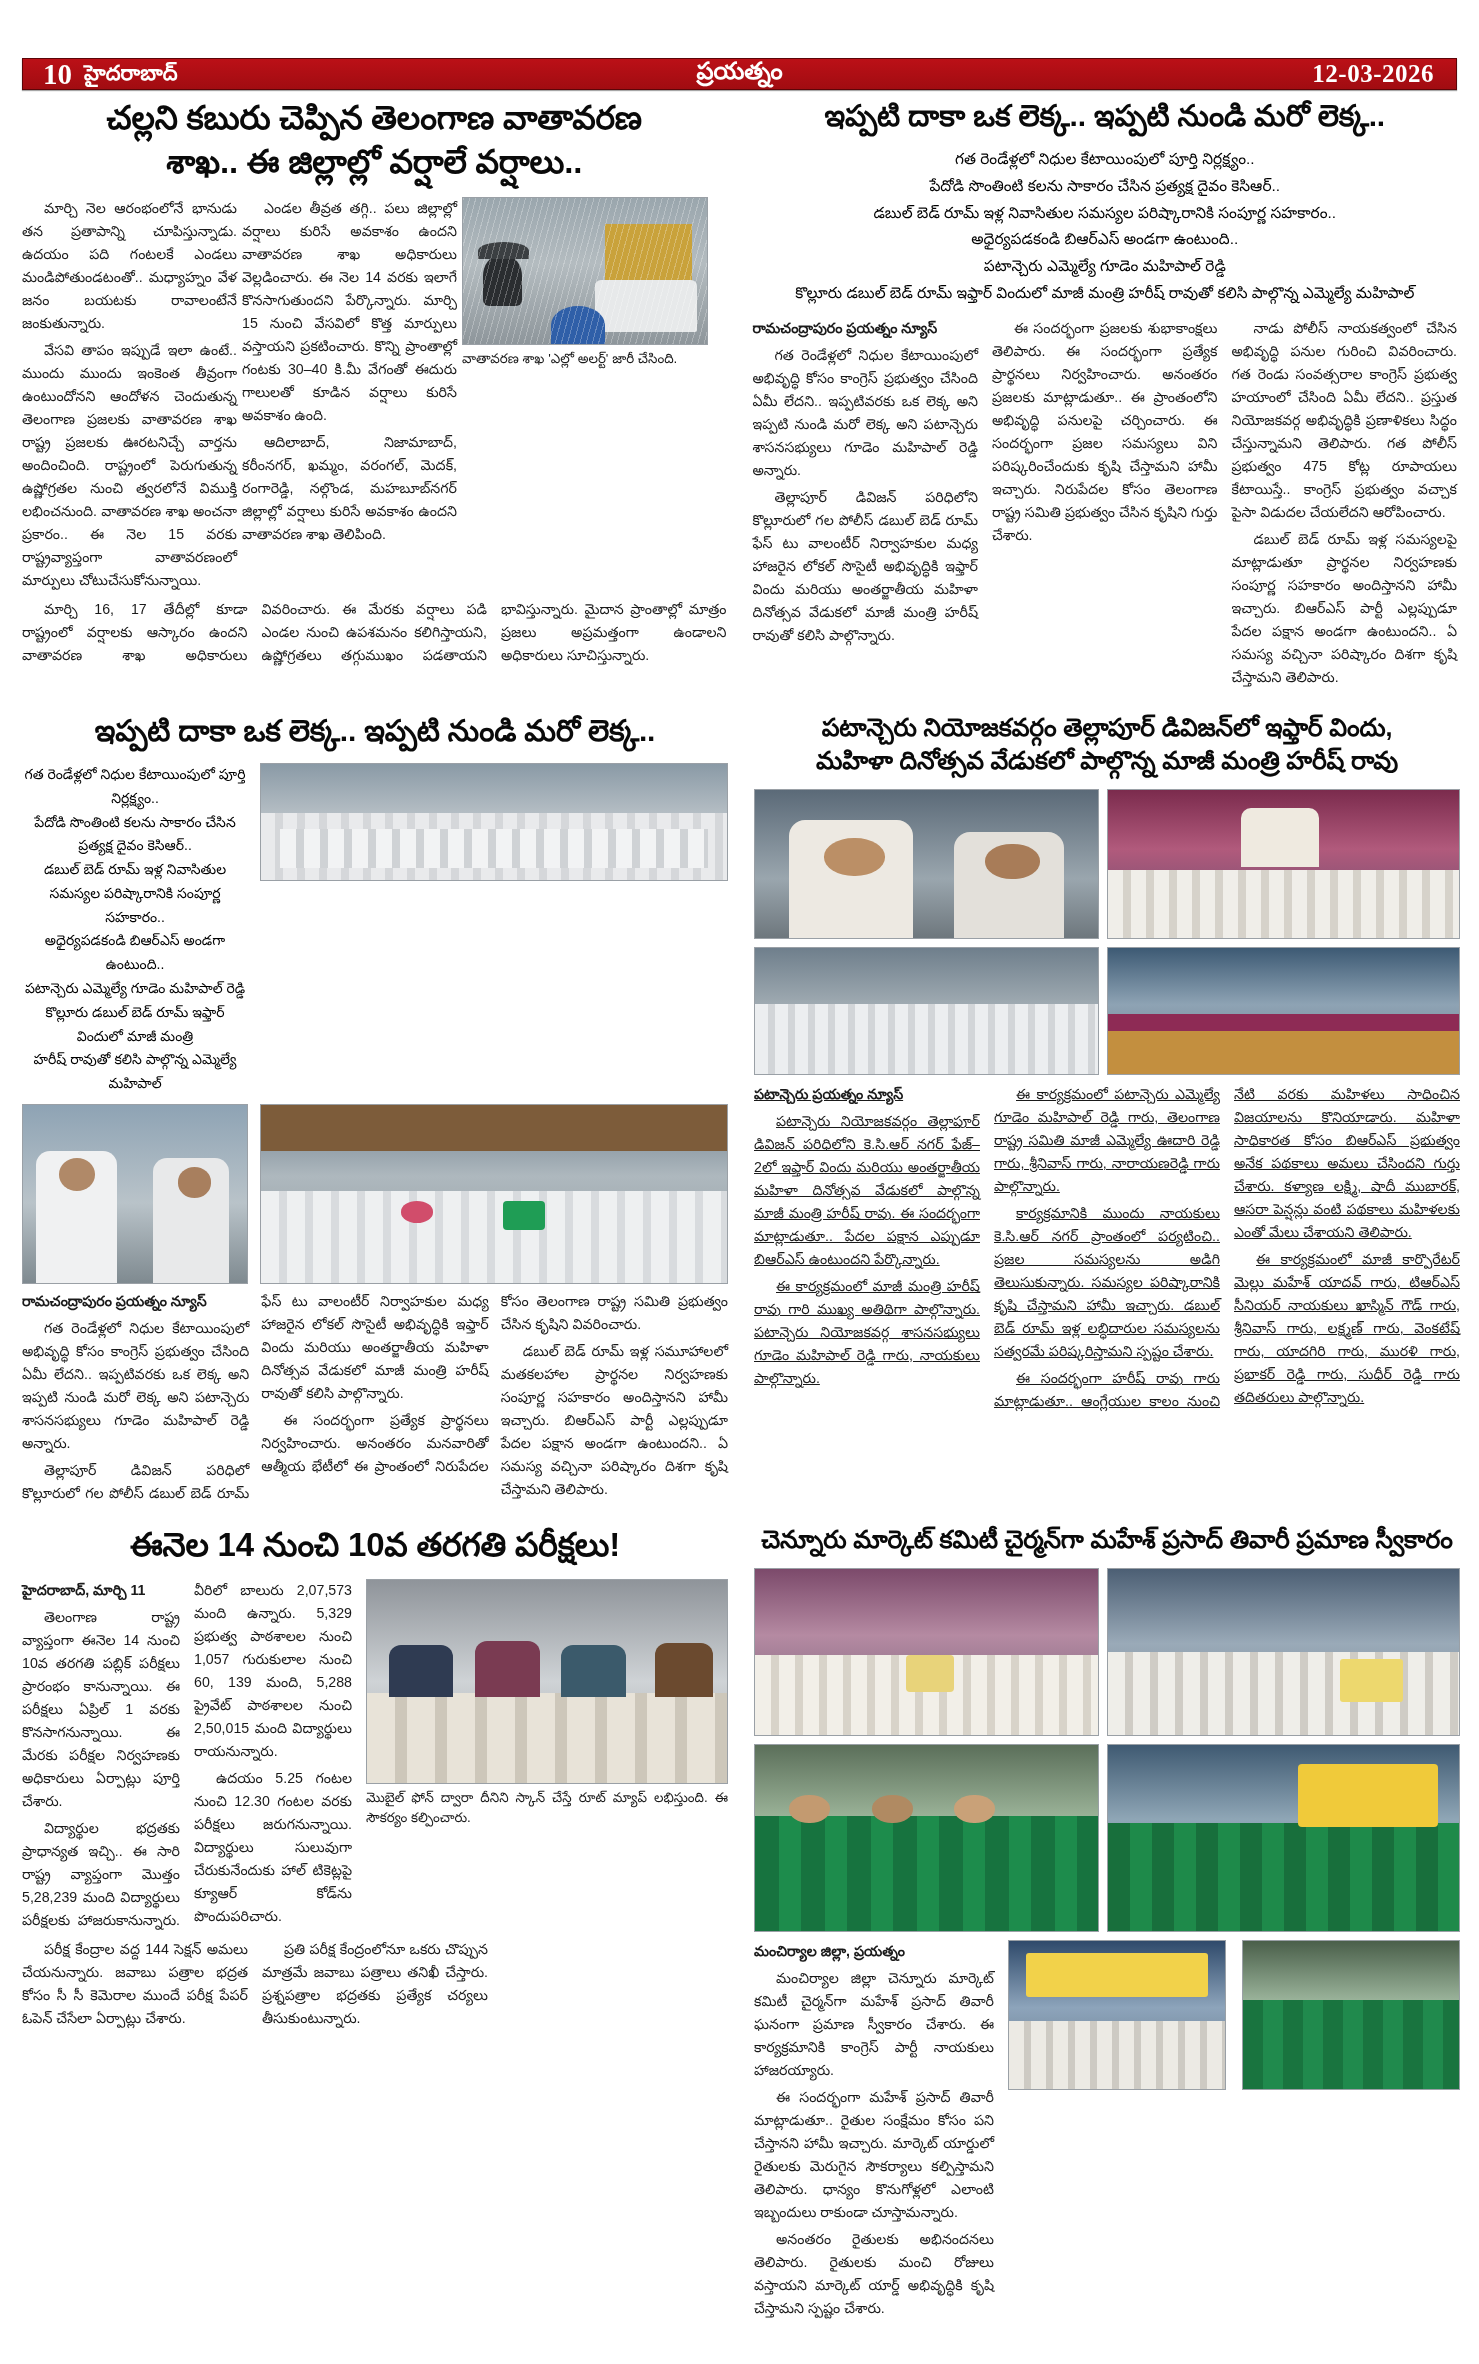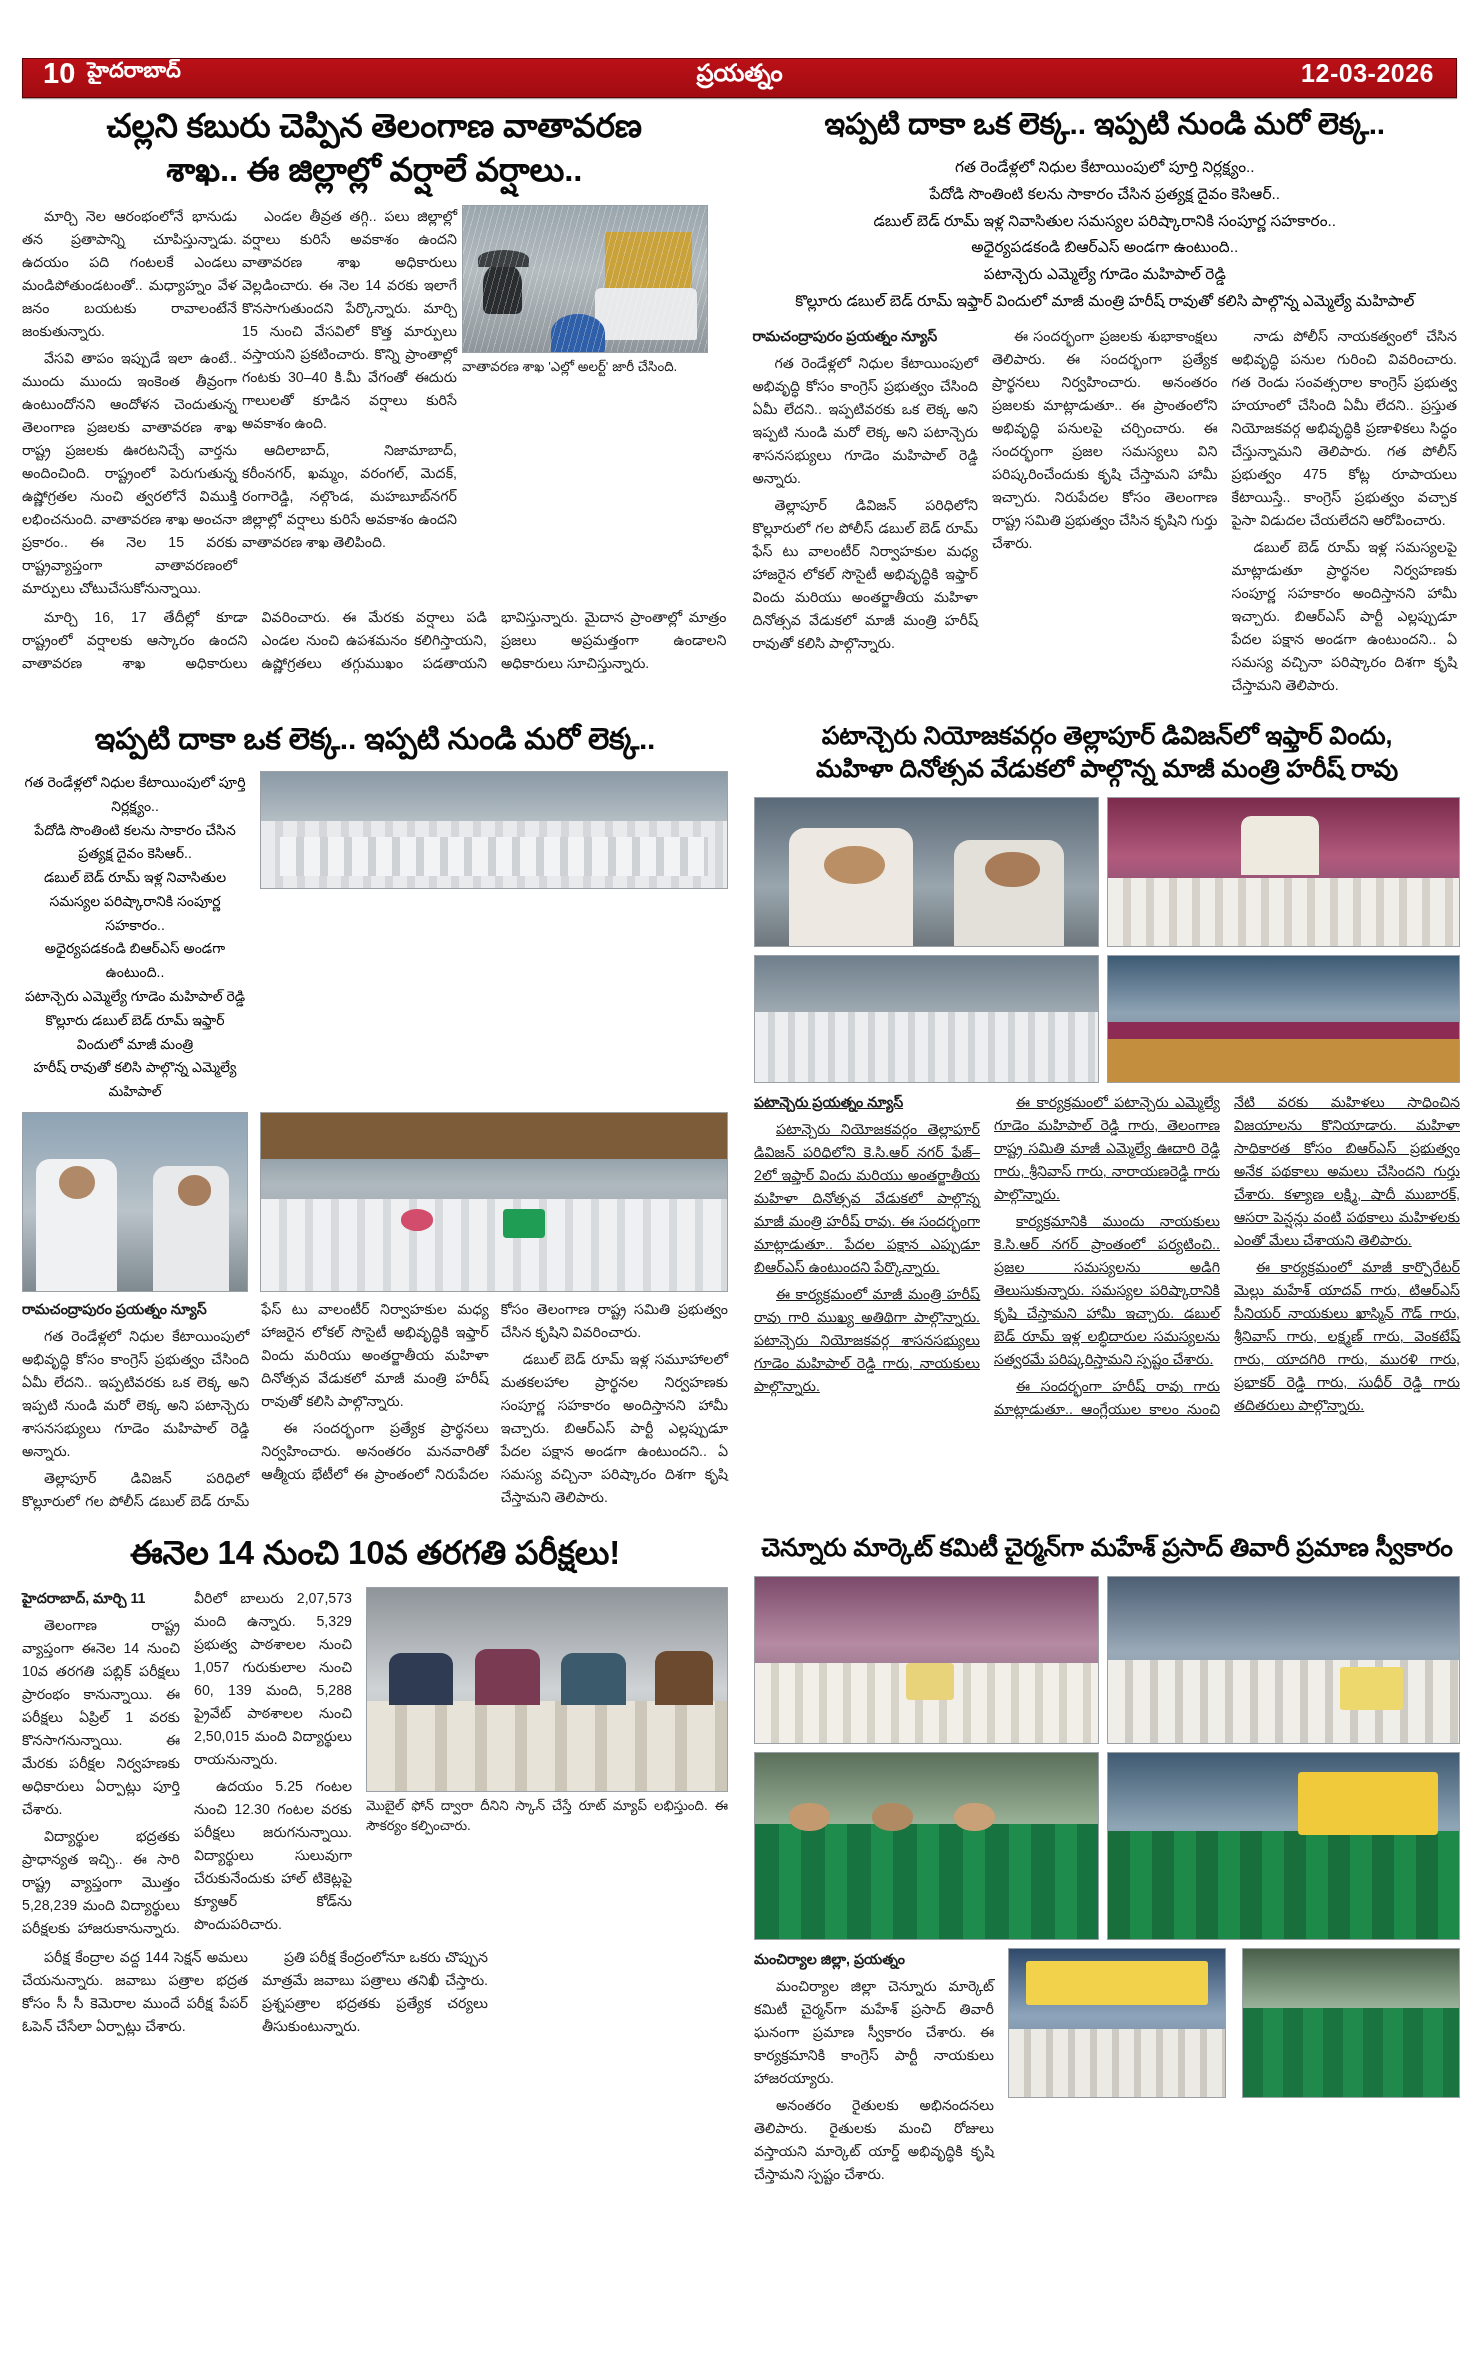--- a/index.html
+++ b/index.html
@@ -13,29 +13,31 @@
     overflow:hidden;
   }
   .page {
     width:1479px; height:2364px;
     padding:20px 22px 10px 22px;
     position:relative;
   }
 
   
   .masthead {
-    height:40px;
+    height:32px;
     background:#b50d14;
     background:linear-gradient(180deg,#bb1017 0%, #a10c11 100%);
     border:1px solid #5c0508;
     display:flex;
+    align-items:center;
     position:relative;
     margin-top:38px;
     margin-bottom:6px;
     box-shadow:0 1px 1px rgba(0,0,0,.35);
+    font-family:Liberation Serif, serif;
   }
   .masthead .pageno {
     color:#fff; font-weight:bold; font-size:29px;
     padding-left:20px; letter-spacing:0px; line-height:1;
   }
   .masthead .city {
     color:#fff; font-size:21px; font-weight:bold;
     padding-left:12px; line-height:1; padding-bottom:2px;
   }
   .masthead .brand {
@@ -350,20 +352,21 @@
           <div style="position:absolute;bottom:0;left:0;right:0;height:58%;background:repeating-linear-gradient(90deg,#186f3c 0 22px,#1e8a4a 22px 44px);"></div>
           <div style="position:absolute;top:10%;right:6%;width:40%;height:34%;background:#f0ca3a;border-radius:4px;"></div>
         </div>
       </div>
 
       <div style="display:flex; gap:14px; margin-top:8px;">
         <div style="width:240px;">
           <div class="body-col">
             <p style="text-indent:0;font-weight:bold;">మంచిర్యాల జిల్లా, ప్రయత్నం</p>
             <p>మంచిర్యాల జిల్లా చెన్నూరు మార్కెట్ కమిటీ చైర్మన్‌గా మహేశ్ ప్రసాద్ తివారీ ఘనంగా ప్రమాణ స్వీకారం చేశారు. ఈ కార్యక్రమానికి కాంగ్రెస్ పార్టీ నాయకులు హాజరయ్యారు.</p>
+            <p>ఈ సందర్భంగా మహేశ్ ప్రసాద్ తివారీ మాట్లాడుతూ.. రైతుల సంక్షేమం కోసం పని చేస్తానని హామీ ఇచ్చారు. మార్కెట్ యార్డులో రైతులకు మెరుగైన సౌకర్యాలు కల్పిస్తామని తెలిపారు. ధాన్యం కొనుగోళ్లలో ఎలాంటి ఇబ్బందులు రాకుండా చూస్తామన్నారు.</p>
             <p>అనంతరం రైతులకు అభినందనలు తెలిపారు. రైతులకు మంచి రోజులు వస్తాయని మార్కెట్ యార్డ్ అభివృద్ధికి కృషి చేస్తామని స్పష్టం చేశారు.</p>
 
           </div>
         </div>
         <div style="width:452px;">
           <div class="imgrow">
             <div class="photo" style="width:222px;height:150px;">
               <div class="sky" style="background:linear-gradient(180deg,#2f4a6b 0%,#8da4bb 45%,#5e6f7d 100%);"></div>
               <div style="position:absolute;top:8%;left:8%;right:8%;height:30%;background:#f2d24a;border-radius:3px;"></div>
               <div style="position:absolute;bottom:0;left:0;right:0;height:46%;background:repeating-linear-gradient(90deg,#eceae4 0 15px,#cdcac3 15px 22px);"></div>

